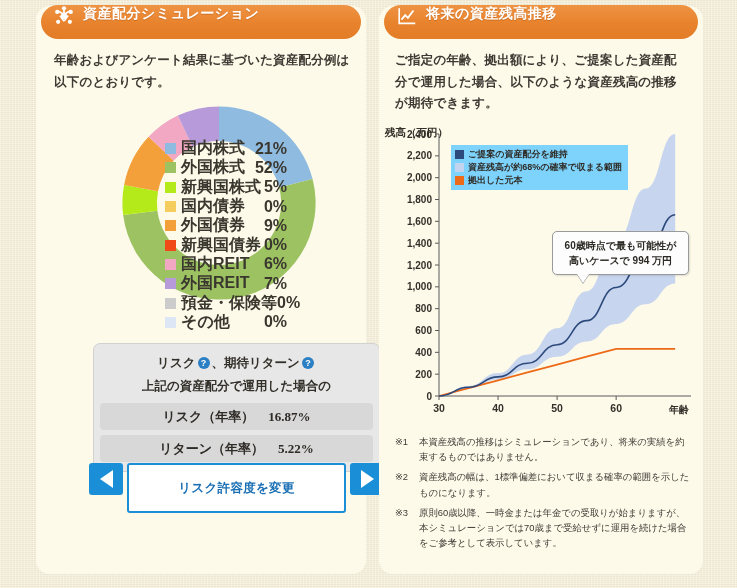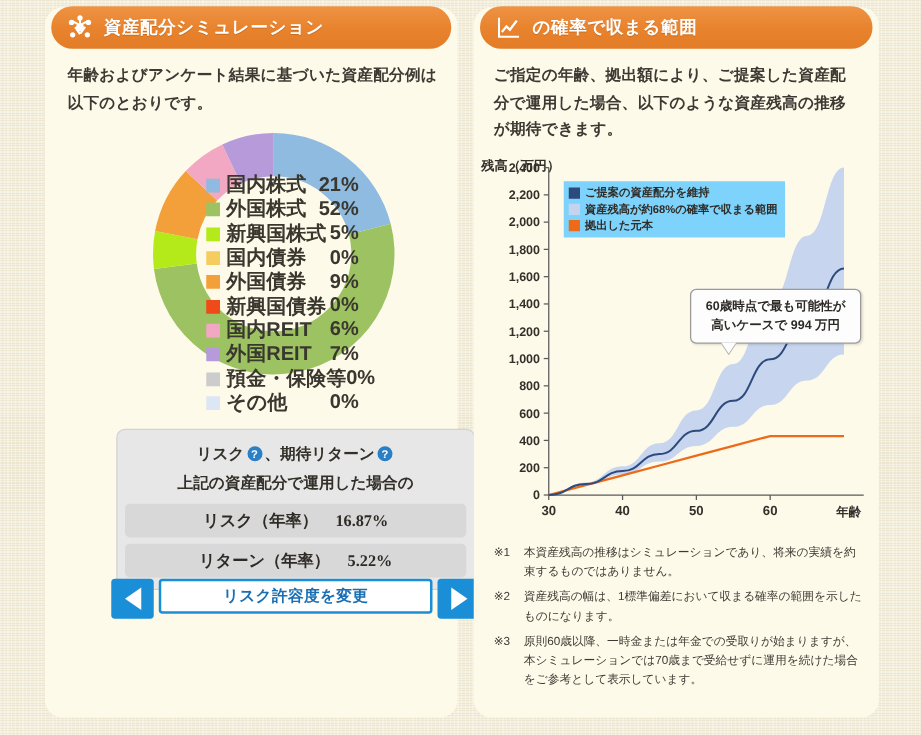--- a/index.html
+++ b/index.html
@@ -32,21 +32,21 @@
   }
   .panel-left  { left: 36px;  top: 6px;  width: 330px; height: 568px; }
   .panel-right { left: 379px; top: 6px;  width: 324px; height: 568px; }
 
   .panel-header {
     position: absolute;
     top: -1px;
     height: 34px;
     border-radius: 17px;
     background: linear-gradient(180deg,#ee9344 0%, #e8822c 55%, #e27c26 100%);
-    display: flex; align-items: center;
+    display: flex; align-items: flex-start;
     padding-left: 12px;
     box-sizing: border-box;
   }
   .panel-left .panel-header  { left: 5px; width: 320px; }
   .panel-right .panel-header { left: 5px; width: 314px; }
 
   .panel-header .htitle {
     color: #ffffff;
     font-size: 14px;
     font-weight: bold;
@@ -127,21 +127,21 @@
     background: #1a8fd8; border-radius: 3px;
     display:flex; align-items:center; justify-content:center;
   }
   .arrow-btn.left { left: 0; }
   .arrow-btn.right{ right: 0; }
   .tri { width:0; height:0; }
   .tri.l { border-top:9px solid transparent; border-bottom:9px solid transparent; border-right:13px solid #fff; }
   .tri.r { border-top:9px solid transparent; border-bottom:9px solid transparent; border-left:13px solid #fff; }
 
   .mid-btn {
-    position:absolute; left: 38px; right: 38px; top:0; height:28px;
+    position:absolute; left: 38px; right: 38px; top:0; height:50px;
     background: #ffffff;
     border: 2px solid #1a8fd8;
     border-radius: 3px;
     display:flex; align-items:center; justify-content:center;
     box-sizing:border-box;
     font-size: 12.5px; font-weight: bold; color: #1a6fb4;
     letter-spacing: .3px;
   }
 
   
@@ -321,21 +321,21 @@
 
     <div class="panel-header">
       <span class="hicon">
         <svg viewBox="0 0 24 24" width="22" height="22">
           <g fill="none" stroke="#ffffff" stroke-width="1.8">
             <path d="M3.5 3.5 V20 H21"></path>
             <polyline points="6,16 10,11 13,14 19,6" stroke-width="2"></polyline>
           </g>
         </svg>
       </span>
-      <span class="htitle">の確率で収まる範囲</span>
+      <span class="htitle">将来の資産残高推移</span>
     </div>
 
     <div class="intro">ご指定の年齢、拠出額により、ご提案した資産配分で運用した場合、以下のような資産残高の推移が期待できます。</div>
 
     <div class="yaxis-title">残高（万円）</div>
 
     <div class="chart-wrap">
       <svg class="chart-svg" id="linechart" width="312" height="312" viewBox="0 0 312 312">
           <line x1="52" y1="10" x2="52" y2="272" stroke="#5a5a5a" stroke-width="1"></line>
           <line x1="52" y1="272" x2="304" y2="272" stroke="#5a5a5a" stroke-width="1"></line>

